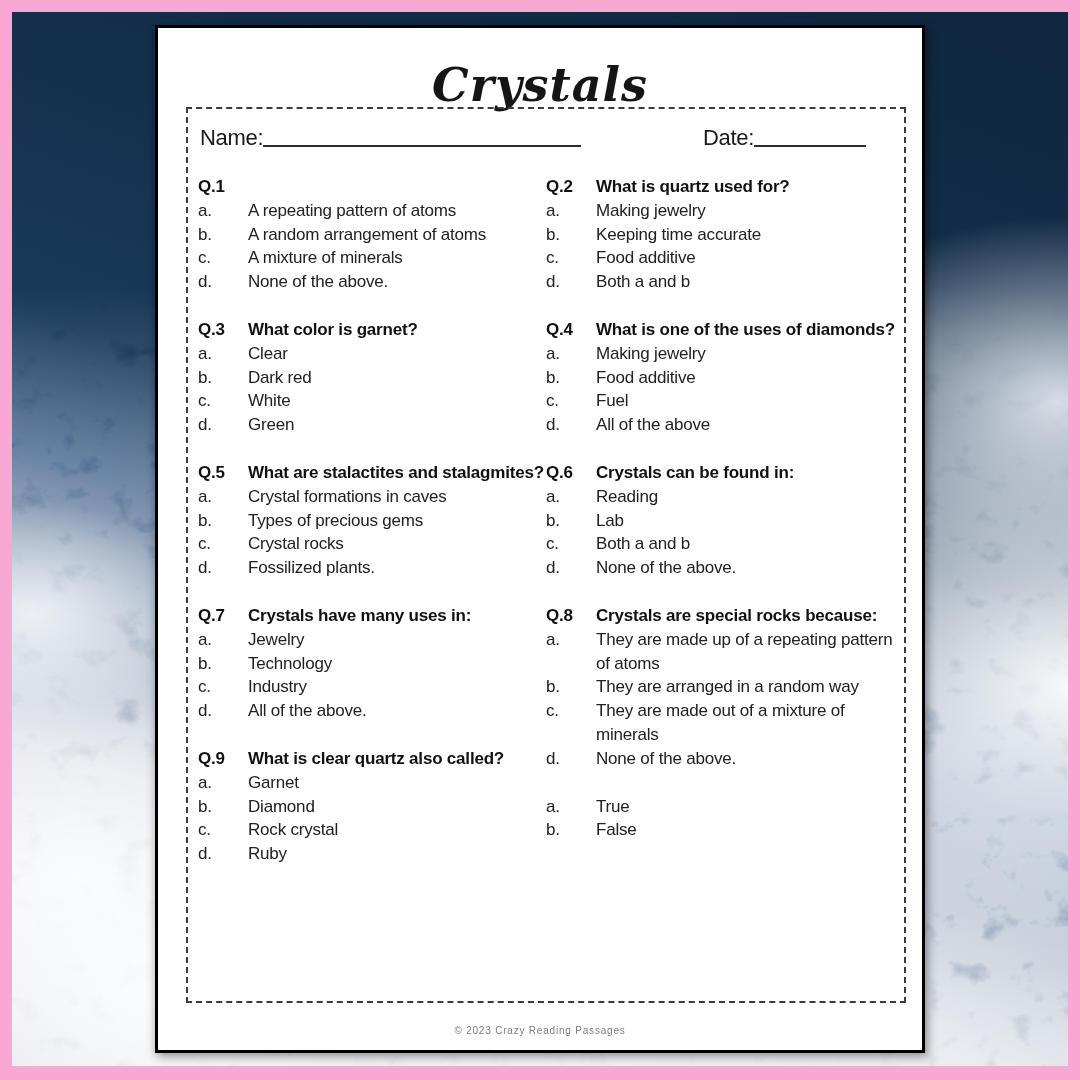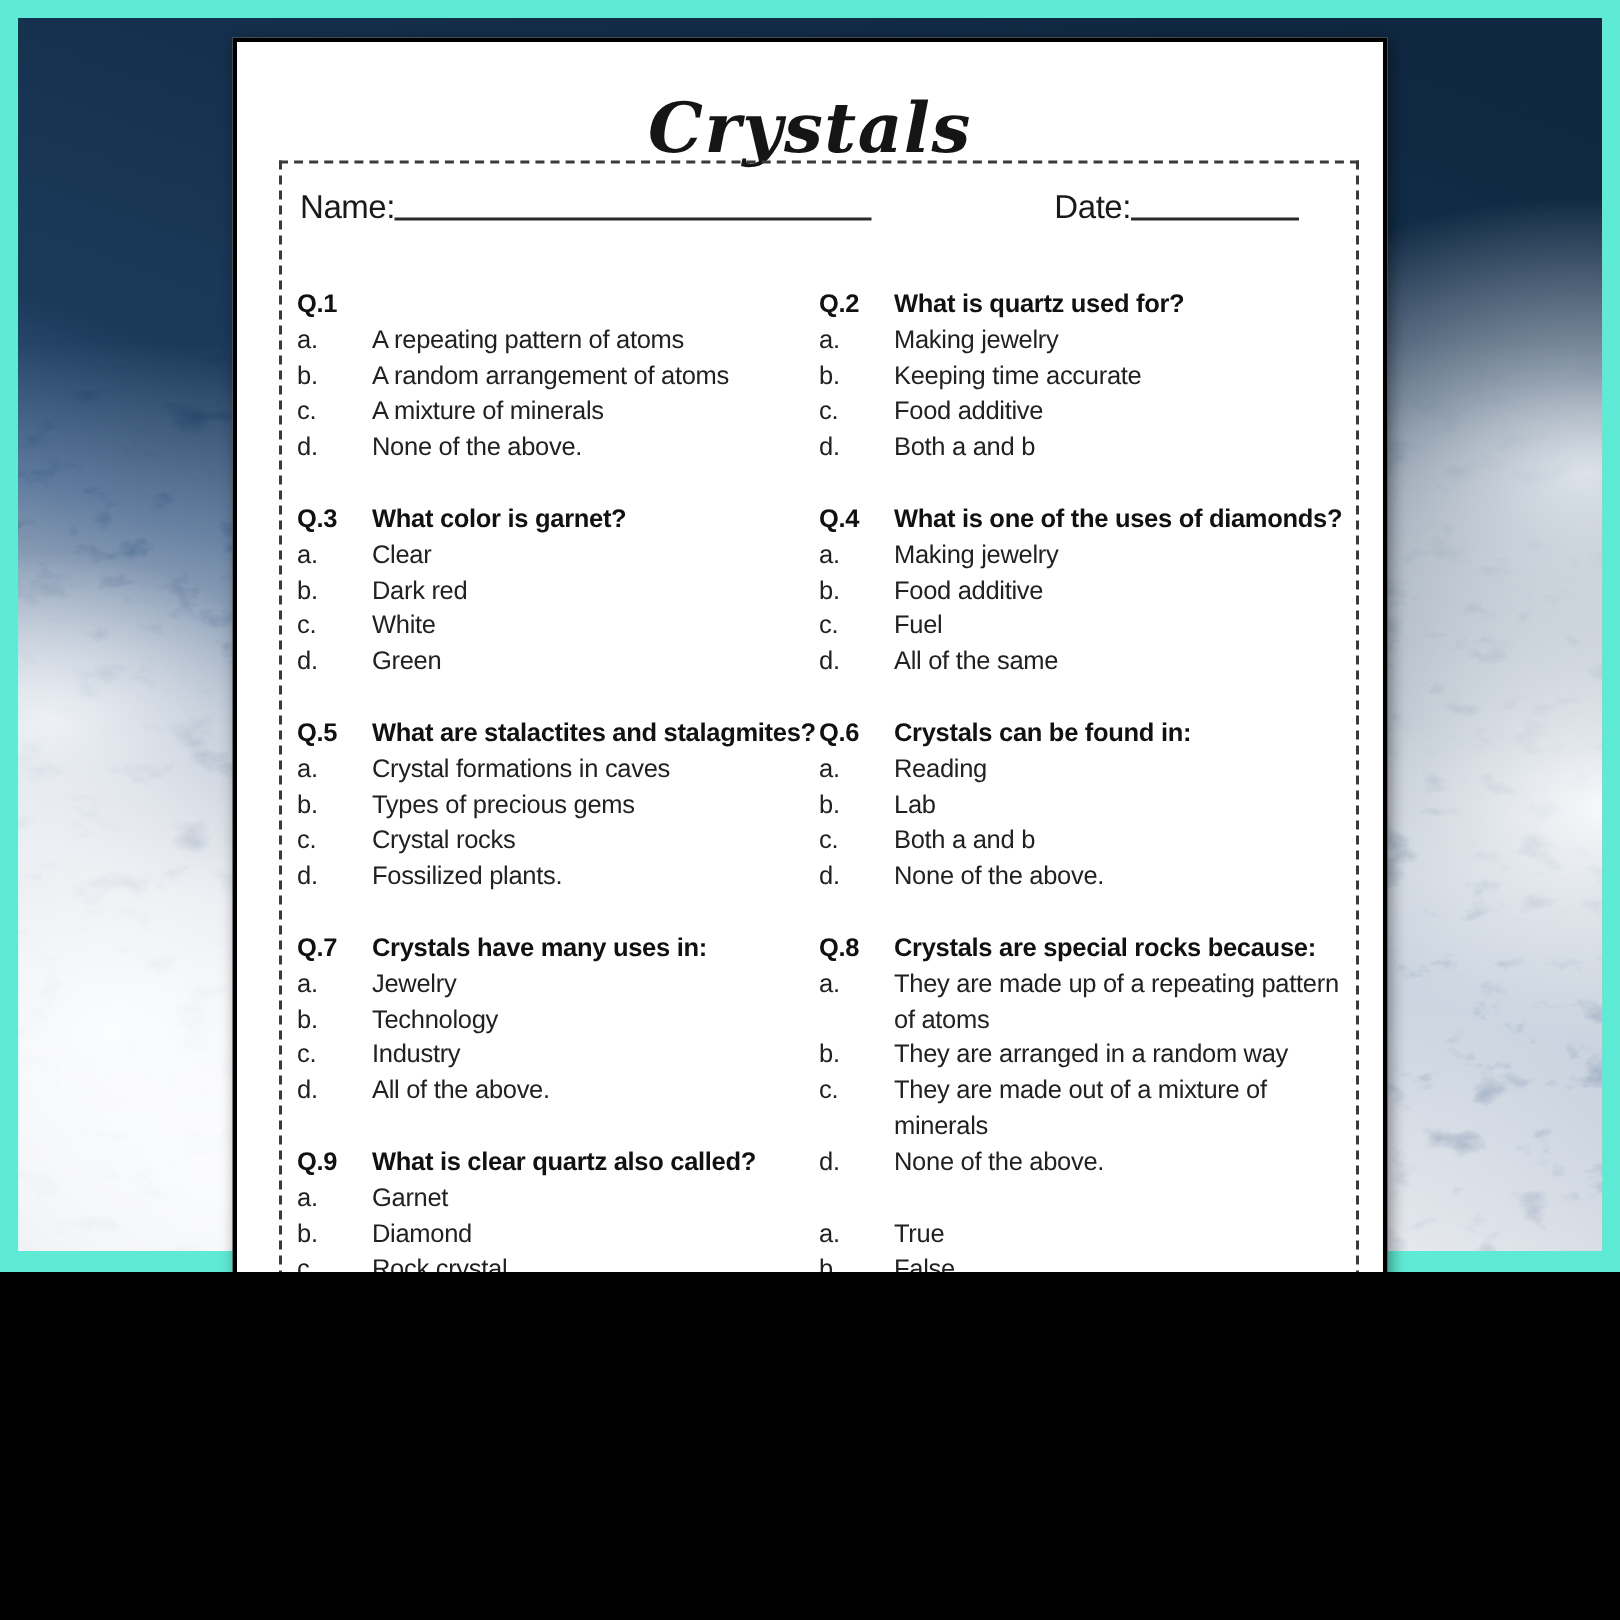--- a/index.html
+++ b/index.html
@@ -1,18 +1,18 @@
 <!DOCTYPE html>
 <html><head>
 <meta charset="utf-8">
 <style>
   html,body{margin:0;padding:0;background:#000;}
   .canvas{
-    position:relative;width:1080px;height:848px;overflow:hidden;
-    background:#5eead4;
+    position:relative;width:1080px;height:1080px;overflow:hidden;
+    background:#f9a8d4;
     font-family:"Liberation Sans", sans-serif;
   }
   
   .photo-bg{
     position:absolute;left:12px;top:12px;right:12px;bottom:14px;
     background:
       radial-gradient(ellipse 240px 160px at 2% 57%,  rgba(244,248,252,.80), rgba(244,248,252,0) 70%),
       radial-gradient(ellipse 330px 250px at 6% 82%,  rgba(248,250,253,.95), rgba(248,250,253,0) 72%),
       radial-gradient(ellipse 300px 190px at 16% 92%, rgba(251,252,254,.95), rgba(251,252,254,0) 75%),
       radial-gradient(ellipse 430px 280px at 99% 37%, rgba(240,245,251,.85), rgba(240,245,251,0) 66%),
@@ -41,21 +41,21 @@
     display:flex;justify-content:space-between;align-items:flex-end;
     padding:16px 38px 0 12px;font-size:22px;color:#1a1a1a;
   }
   .field{display:flex;align-items:flex-start;}
   .field-label{letter-spacing:-0.3px;}
   .write-line{display:inline-block;border-bottom:2px solid #2b2b2b;height:20px;}
   .name-line{width:318px;}
   .date-line{width:112px;}
   
   .questions{display:flex;padding:24px 8px 0 10px;}
-  .q-col{width:350px;margin-top:16px;}
+  .q-col{width:350px;}
   .q-col.right{width:352px;}
   .q-block{margin-bottom:24px;}
   .q-row{display:flex;font-weight:bold;color:#111;}
   .q-num{width:50px;flex:0 0 50px;}
   .q-text{flex:1;}
   .opt-row{display:flex;color:#212121;}
   .opt-letter{width:50px;flex:0 0 50px;}
   .opt-text{flex:1;}
   .q-row,.opt-row{font-size:17px;line-height:23.8px;letter-spacing:-0.2px;}
   
@@ -254,21 +254,21 @@
               <div class="opt-row">
                 <div class="opt-letter">b.</div>
                 <div class="opt-text">Food additive</div>
               </div>
               <div class="opt-row">
                 <div class="opt-letter">c.</div>
                 <div class="opt-text">Fuel</div>
               </div>
               <div class="opt-row">
                 <div class="opt-letter">d.</div>
-                <div class="opt-text">All of the same</div>
+                <div class="opt-text">All of the above</div>
               </div>
             </div>
             <div class="q-block">
               <div class="q-row">
                 <div class="q-num">Q.6</div>
                 <div class="q-text">Crystals can be found in:</div>
               </div>
               <div class="opt-row">
                 <div class="opt-letter">a.</div>
                 <div class="opt-text">Reading</div>

